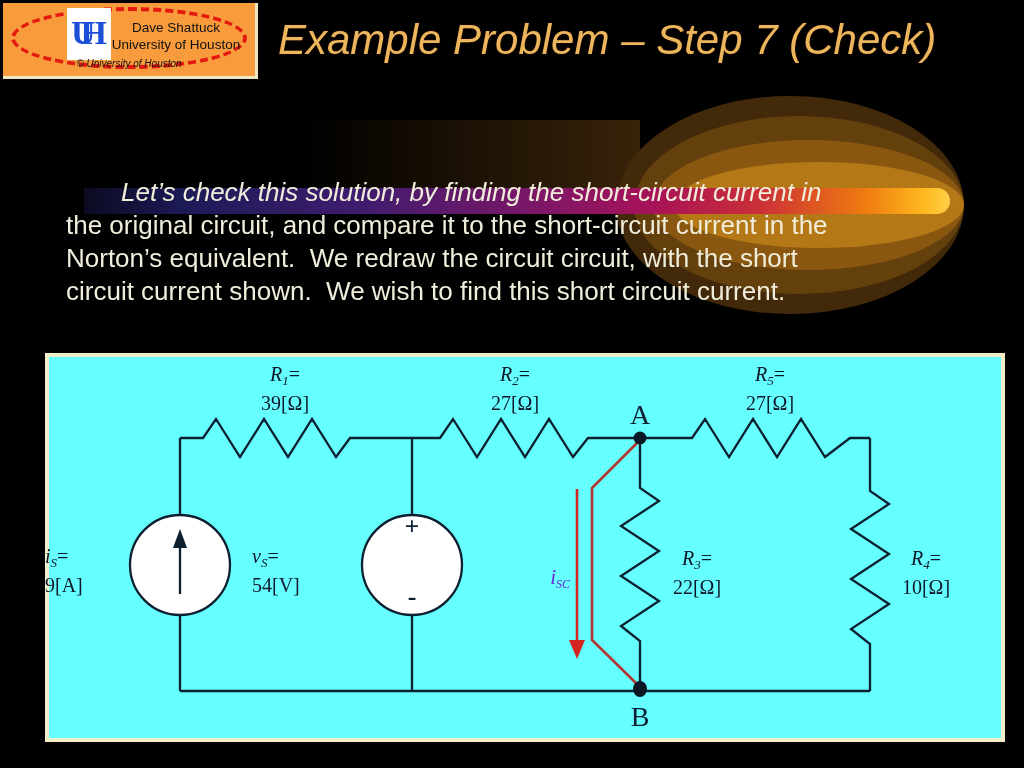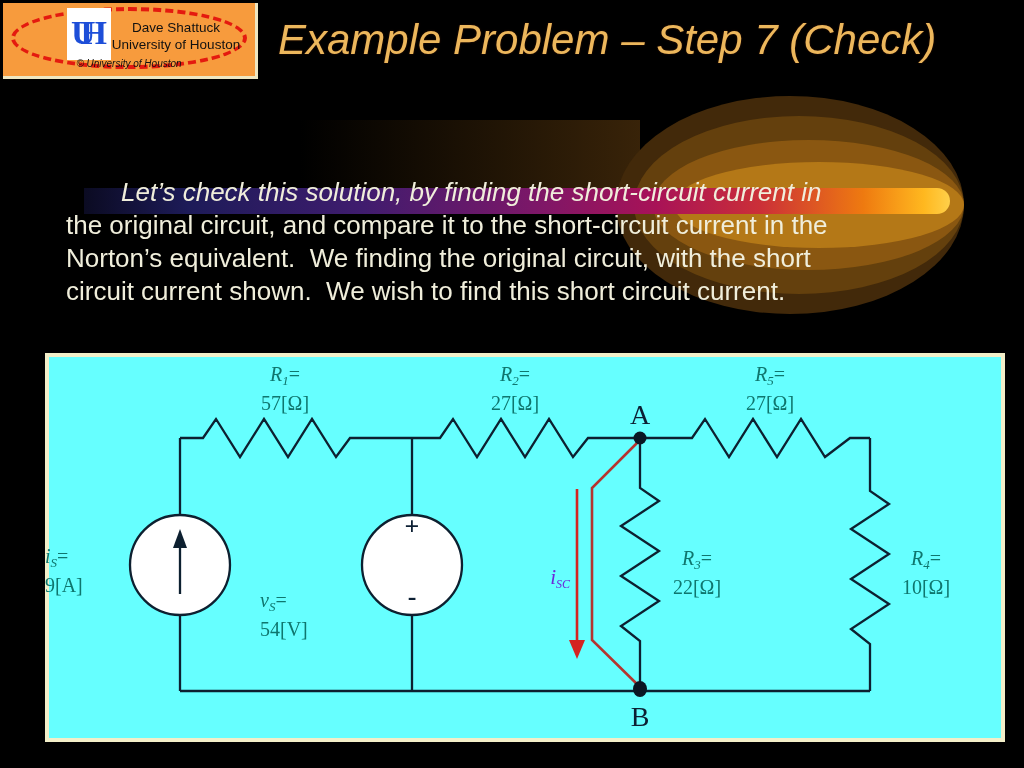--- a/index.html
+++ b/index.html
@@ -42,21 +42,21 @@
   .body-text{position:absolute;left:66px;top:176px;width:930px;color:#f0eedb;
     font-size:26px;}
   .tline{white-space:pre;line-height:33px;}
   .tline.indent{padding-left:55px;font-style:italic;}
 
   
   .panel{position:absolute;left:45px;top:353px;width:960px;height:389px;box-sizing:border-box;
     background:#66ffff;border:4px solid #f3efc9;}
   .panel svg{position:absolute;left:0;top:0;}
   .clabel{position:absolute;font-family:"Liberation Serif",serif;font-size:20px;
-    color:#0f766e;text-align:center;line-height:22px;}
+    color:#0f172a;text-align:center;line-height:22px;}
   .clabel.right{text-align:left;}
   .sym{font-style:italic;}
   .ssub{font-size:13px;font-style:italic;vertical-align:-4px;}
   .node-label{position:absolute;font-family:"Liberation Serif",serif;font-size:28px;
     color:#0c1f33;text-align:center;line-height:28px;}
   .sign{position:absolute;font-family:"Liberation Serif",serif;font-weight:bold;
     font-size:26px;color:#0c1f33;text-align:center;line-height:24px;}
   .isc-label{position:absolute;left:455px;top:208px;width:66px;text-align:right;
     font-family:"Liberation Serif",serif;font-size:21px;color:#6d28d9;}
 </style>
@@ -82,21 +82,21 @@
       <div>University of Houston</div>
     </div>
     <div class="logo-copy">© University of Houston</div>
   </div>
 
   <h1 class="title">Example Problem – Step 7 (Check)</h1>
 
   <div class="body-text">
     <div class="tline indent">Let’s check this solution, by finding the short-circuit current in</div>
     <div class="tline">the original circuit, and compare it to the short-circuit current in the</div>
-    <div class="tline">Norton’s equivalent.  We finding the original circuit, with the short</div>
+    <div class="tline">Norton’s equivalent.  We redraw the circuit circuit, with the short</div>
     <div class="tline">circuit current shown.  We wish to find this short circuit current.</div>
   </div>
 
   <div class="panel">
     <svg width="952" height="381" viewBox="0 0 952 381">
       <g fill="none" stroke="#0d2030" stroke-width="2.3" stroke-linejoin="miter">
 
         <polyline points="131,81 154,81 167,62 191,100 215,62 239,100 263,62 287,100 301,81
                   391,81 404,62 428,100 452,62 476,100 500,62 524,100 539,81
                   643,81 656,62 680,100 704,62 728,100 752,62 776,100 801,81 821,81"></polyline>
@@ -127,21 +127,21 @@
         <line x1="528" y1="132" x2="528" y2="286" stroke="#d42420" stroke-width="2.6"></line>
         <polygon points="528,302 520,283 536,283" fill="#d42420"></polygon>
       </g>
 
       <circle cx="591" cy="81" r="6.5" fill="#0a1724"></circle>
       <ellipse cx="591" cy="332" rx="7" ry="8" fill="#0a1724"></ellipse>
     </svg>
 
     <div class="clabel" style="left:186px;top:6px;width:100px;">
       <div><span class="sym">R</span><span class="ssub">1</span><span>=</span></div>
-      <div>57[Ω]</div>
+      <div>39[Ω]</div>
     </div>
     <div class="clabel" style="left:416px;top:6px;width:100px;">
       <div><span class="sym">R</span><span class="ssub">2</span><span>=</span></div>
       <div>27[Ω]</div>
     </div>
     <div class="clabel" style="left:671px;top:6px;width:100px;text-align:center;">
       <div><span class="sym">R</span><span class="ssub">5</span><span>=</span></div>
       <div>27[Ω]</div>
     </div>
     <div class="clabel" style="left:598px;top:190px;width:100px;">
@@ -150,21 +150,21 @@
     </div>
     <div class="clabel" style="left:827px;top:190px;width:100px;">
       <div><span class="sym">R</span><span class="ssub">4</span><span>=</span></div>
       <div>10[Ω]</div>
     </div>
 
     <div class="clabel right" style="left:-4px;top:188px;width:76px;">
       <div><span class="sym">i</span><span class="ssub">S</span><span>=</span></div>
       <div>9[A]</div>
     </div>
-    <div class="clabel right" style="left:211px;top:188px;width:90px;margin-top:44px;">
+    <div class="clabel right" style="left:203px;top:188px;width:90px;">
       <div><span class="sym">v</span><span class="ssub">S</span><span>=</span></div>
       <div>54[V]</div>
     </div>
     <div class="sign" style="left:348px;top:158px;width:30px;">+</div>
     <div class="sign" style="left:345px;top:228px;width:36px;">-</div>
 
     <div class="node-label" style="left:561px;top:44px;width:60px;">A</div>
     <div class="node-label" style="left:561px;top:346px;width:60px;">B</div>
 
     <div class="isc-label"><span class="sym">i</span><span class="ssub" style="font-size:12px;">SC</span></div>

